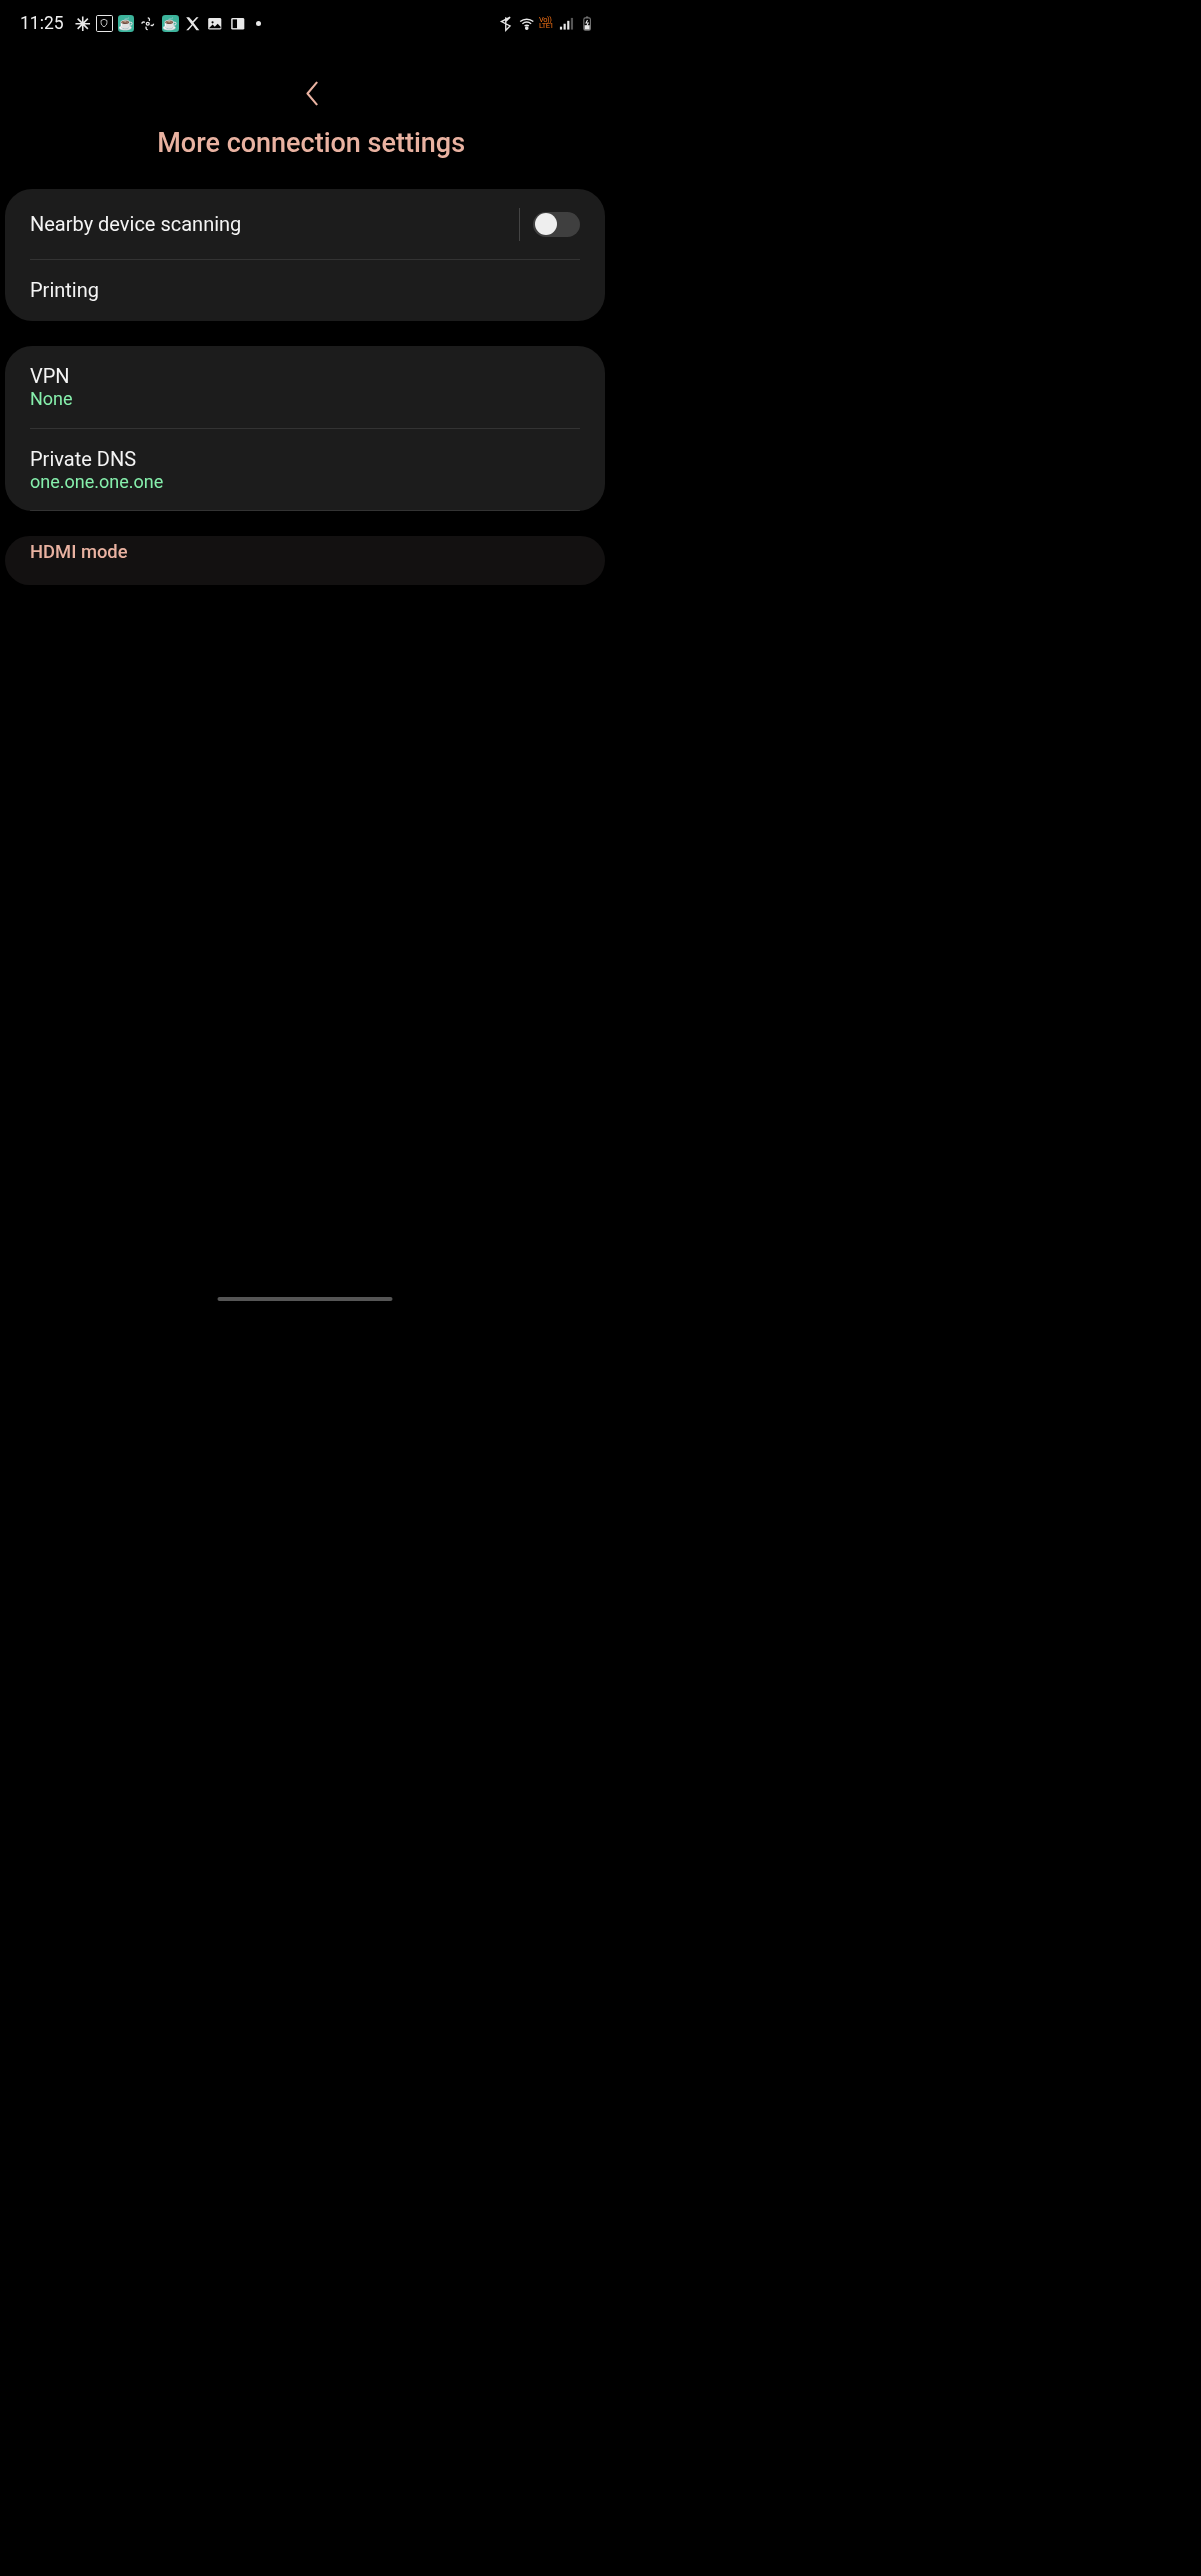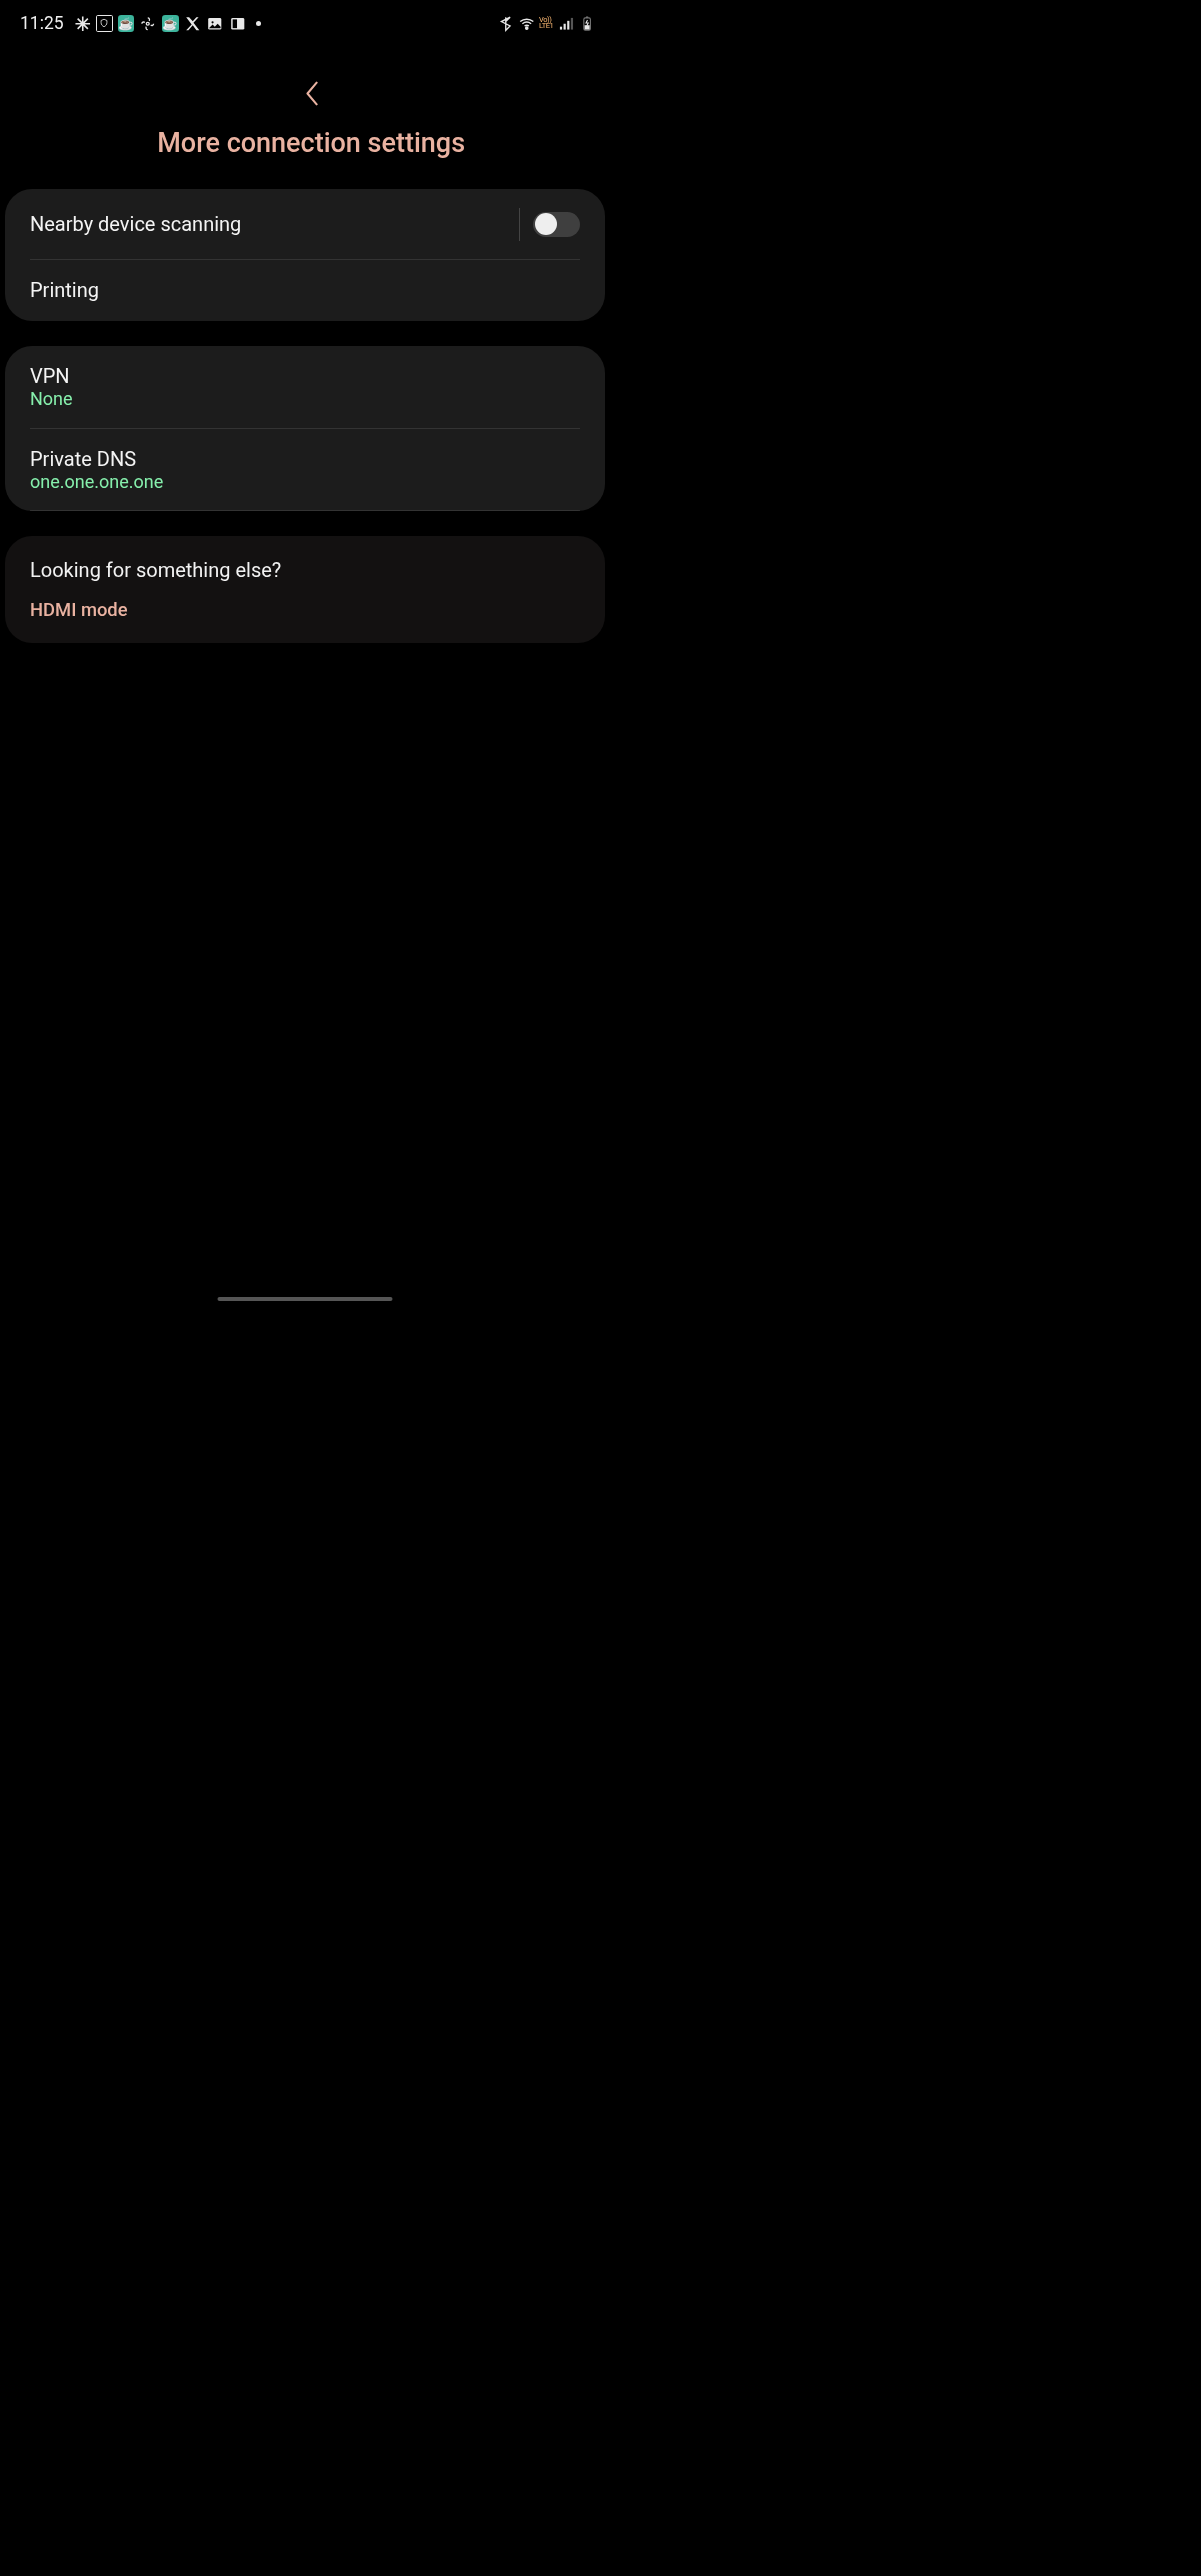--- a/index.html
+++ b/index.html
@@ -193,21 +193,21 @@
       <svg viewBox="0 0 24 24" fill="none" stroke="#e8e8e8" stroke-width="1.8">
           <path d="M12 3v18l6-6-12-6 12-6-6 6"></path>
         </svg>
     </span>
     <span class="status-icon">
       <svg viewBox="0 0 24 24" fill="none" stroke="#e8e8e8" stroke-width="2">
           <path d="M3 9a14 14 0 0118 0M6 12a10 10 0 0112 0M9 15a6 6 0 016 0"></path>
           <circle cx="12" cy="18" r="1.5" fill="#e8e8e8"></circle>
         </svg>
     </span>
-    <span style="color:#fdba74;display:flex;flex-direction:column;align-items:flex-start;">
+    <span style="color:#f97316;display:flex;flex-direction:column;align-items:flex-start;">
       <span class="lte-text">Vo))</span>
       <span class="lte-text">LTE1</span>
     </span>
     <span class="status-icon">
       <svg viewBox="0 0 24 24" fill="#e8e8e8">
           <rect x="4" y="16" width="3" height="4"></rect>
           <rect x="9" y="12" width="3" height="8"></rect>
           <rect x="14" y="8" width="3" height="12"></rect>
           <rect x="19" y="4" width="3" height="16" fill="#555"></rect>
         </svg>
@@ -263,18 +263,17 @@
   <div class="row">
     <div class="row-main">
       <div class="row-title">Private DNS</div>
       <div class="row-sub">one.one.one.one</div>
     </div>
   </div>
   <div class="divider"></div>
 </div>
 
 <div class="card tinted">
-  <div class="looking-title">Looking for something else?</div>
   <div class="looking-link">HDMI mode</div>
 </div>
 
 <div class="nav-handle"></div>
 
 
 </body></html>

